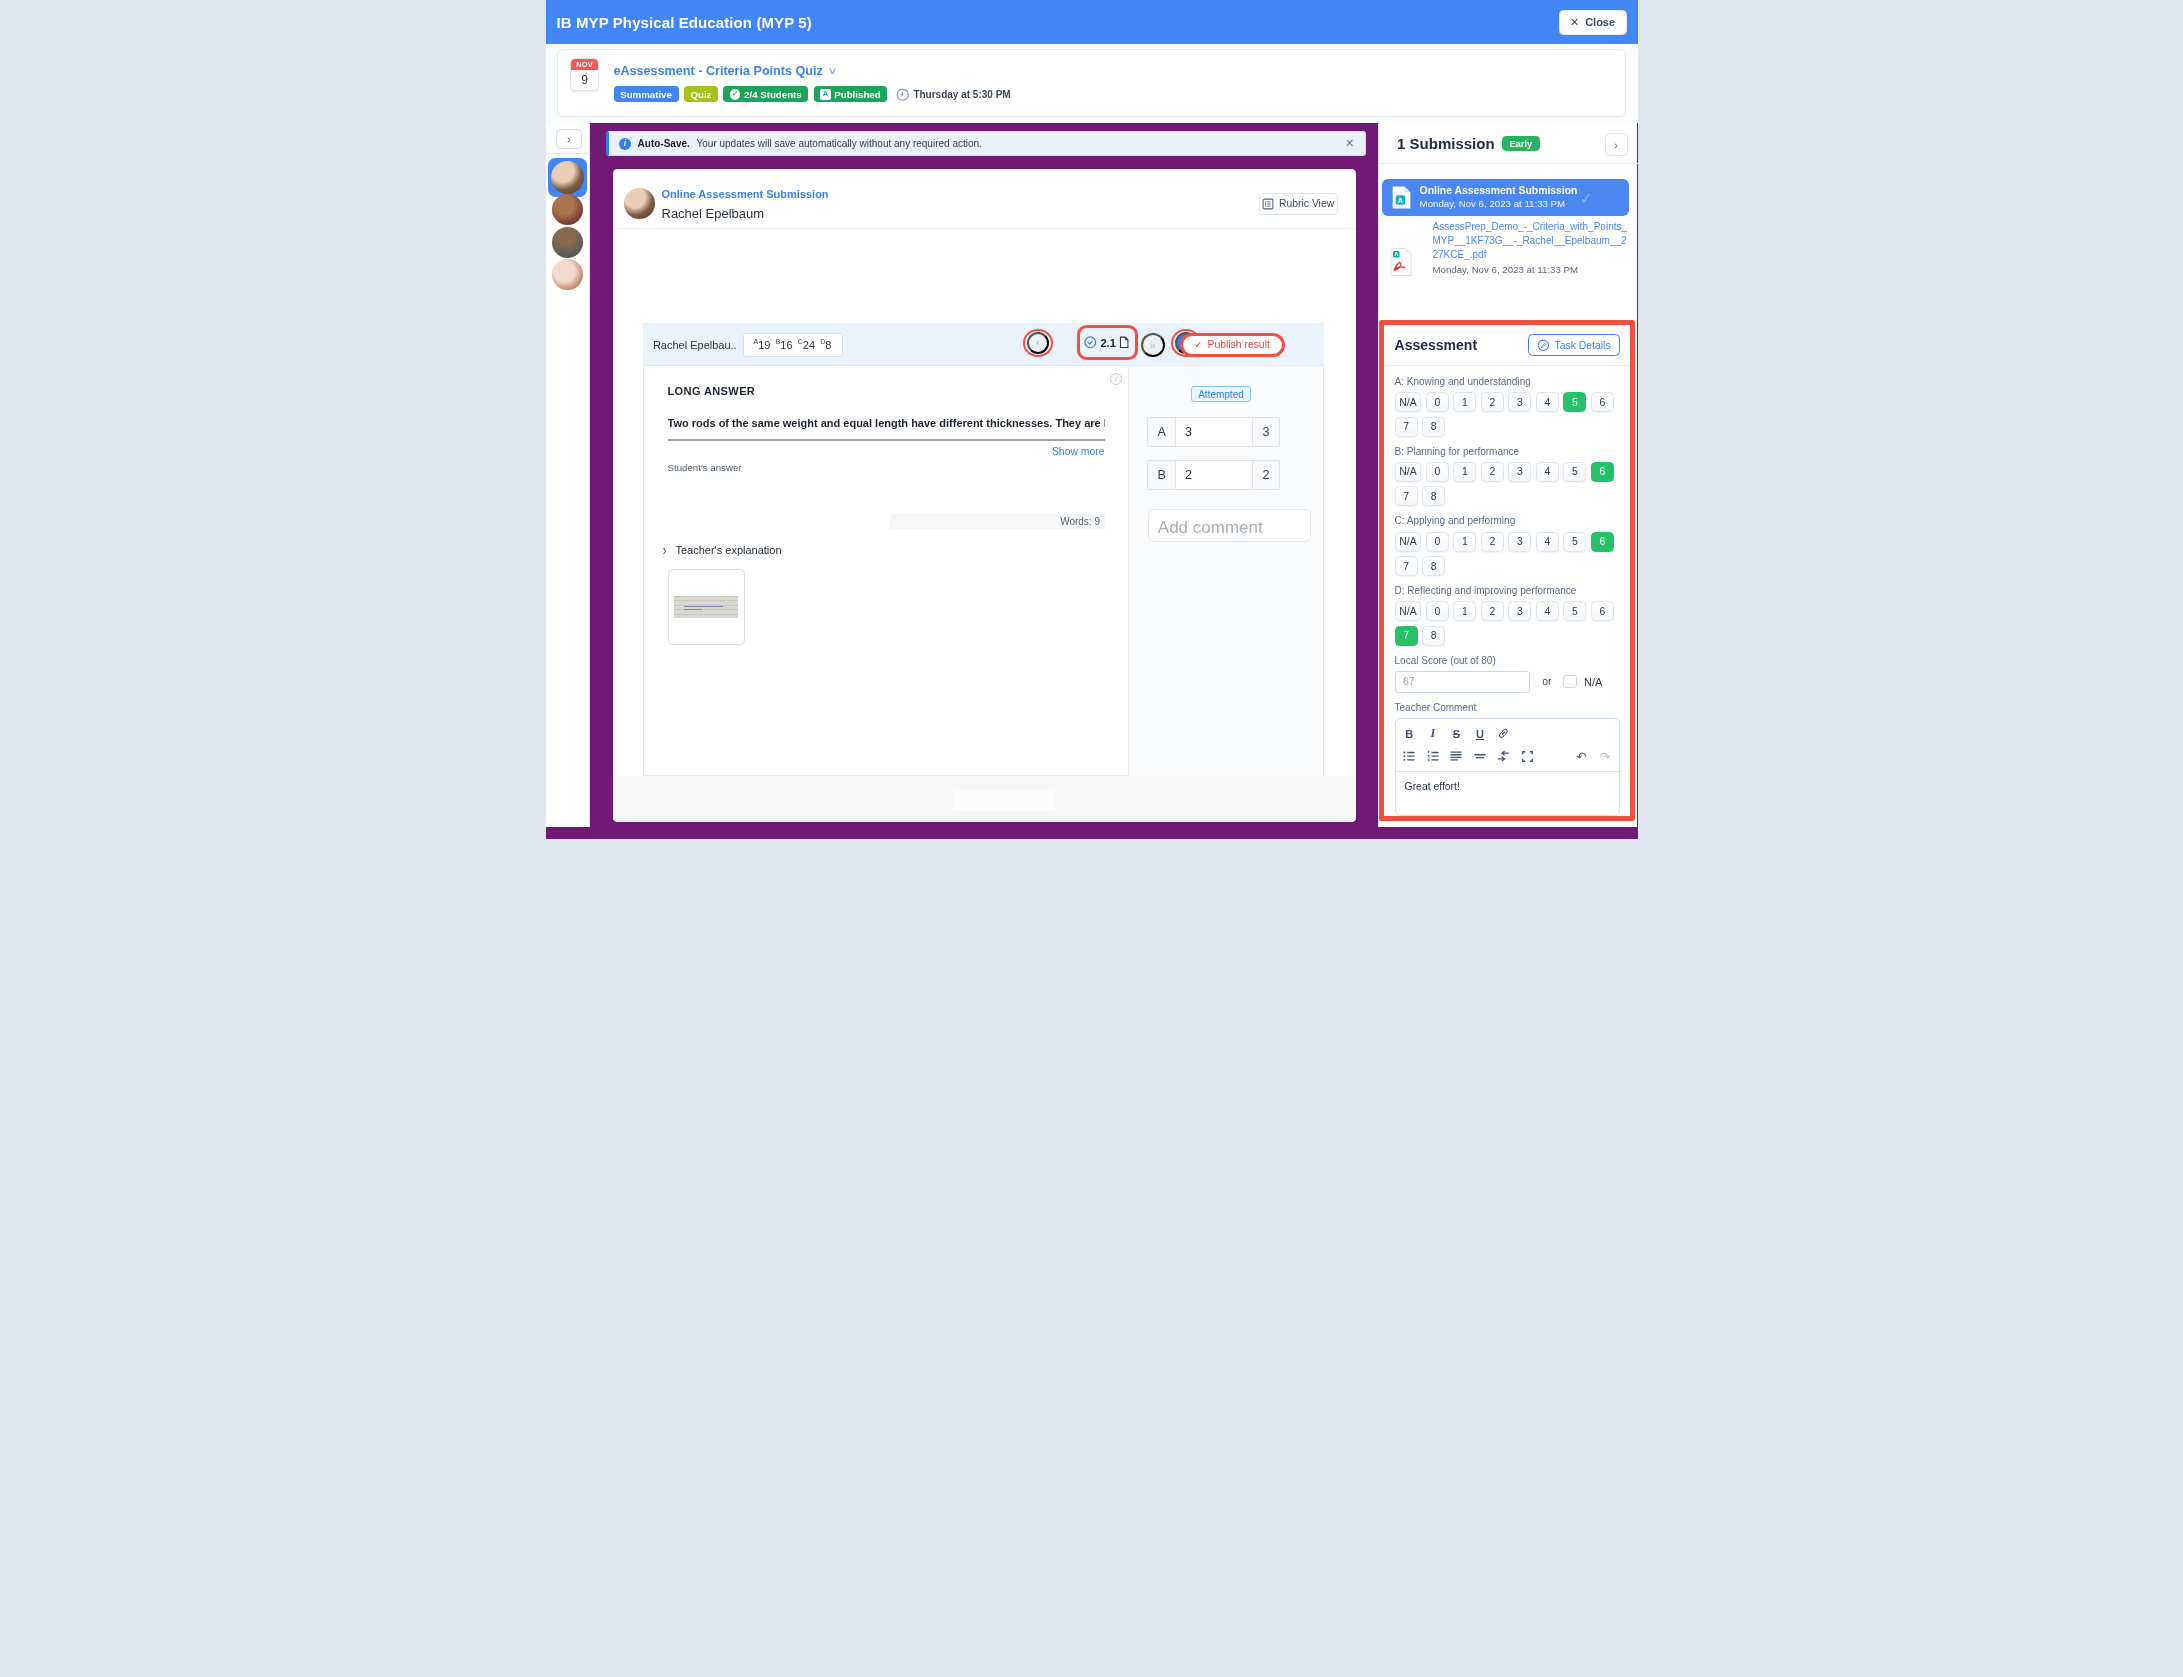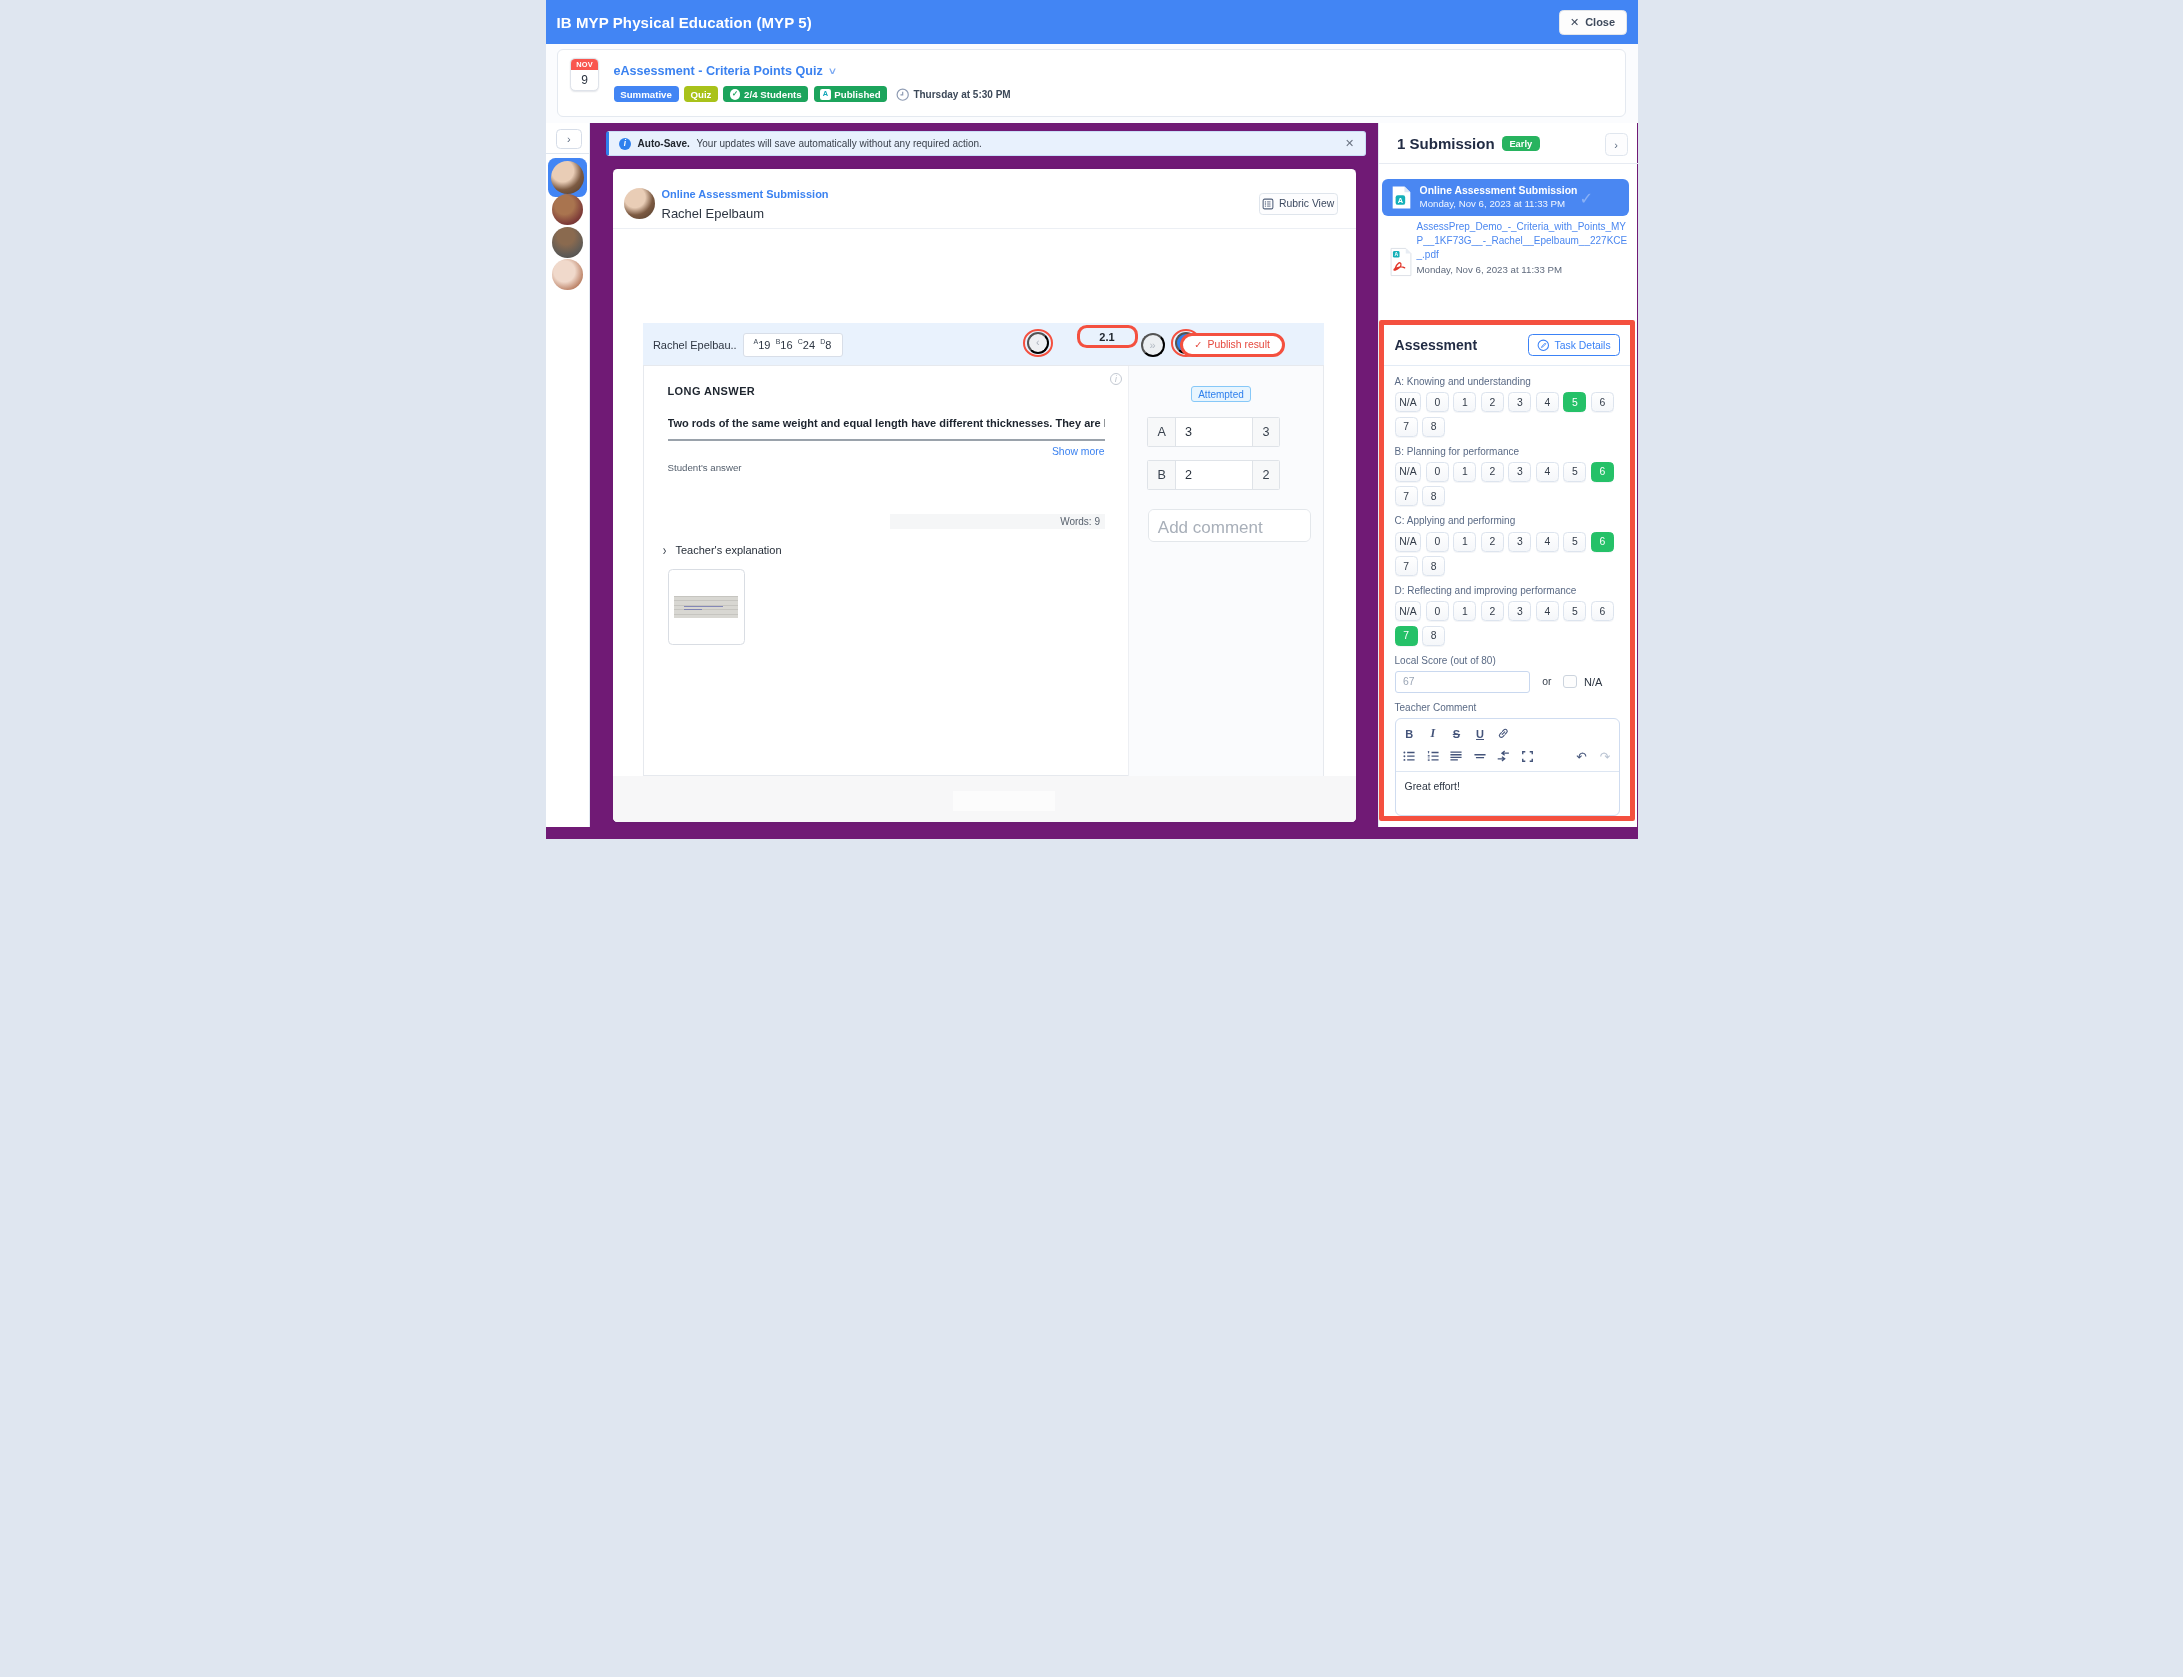--- a/index.html
+++ b/index.html
@@ -63,21 +63,21 @@
   .nav-name { position:absolute; left:10.4px; top:15.6px; width:83px; font-size:11px; color:#2e3642; white-space:nowrap; overflow:hidden; }
   .nav-scores { position:absolute; left:100px; top:9.7px; width:100px; height:24px; background:#fff; border:0.7px solid #d8dee8; border-radius:3px; display:flex; align-items:center; justify-content:center; gap:5.2px; }
   .crit-total { font-size:11px; color:#2e3642; }
   .crit-total sup { font-size:7px; color:#3c4654; }
   .ring { position:absolute; border:2.2px solid #f4503f; border-radius:50%; width:30px; height:27.5px; display:flex; align-items:center; justify-content:center; }
   .nav-circle { width:22px; height:22px; border-radius:50%; display:flex; align-items:center; justify-content:center; font-size:10.4px; cursor:pointer; }
   .nav-circle.gray { background:#eef0f3; color:#aab1bb; }
   .nav-circle.blue { background:#2f80ed; color:#fff; }
   .ring-left { left:380px; top:6px; }
   .ring-next { left:528px; top:6px; }
-  .score-annot { position:absolute; left:434px; top:2.2px; width:61px; height:23px; border:3px solid #f4503f; border-radius:9.7px; background:#e9f2fd; display:flex; align-items:center; justify-content:center; gap:3.7px;flex-direction:column; }
+  .score-annot { position:absolute; left:434px; top:2.2px; width:61px; height:35px; border:3px solid #f4503f; border-radius:9.7px; background:#e9f2fd; display:flex; align-items:center; justify-content:center; gap:3.7px; }
   .score-num { font-size:11px; font-weight:bold; color:#20262e; }
   .dbl-btn { position:absolute; left:498px; top:9.7px; width:24px; height:24px; border-radius:50%; background:#eceff2; color:#b3bac3; font-size:11px; display:flex; align-items:center; justify-content:center; cursor:pointer; }
   .publish-annot { position:absolute; left:537px; top:9.7px; width:105px; height:24.5px; border:3px solid #f4503f; border-radius:12.6px; background:#fff; display:flex; align-items:center; justify-content:center; gap:5.2px; cursor:pointer; }
   .publish-annot .chk { color:#e5483d; font-size:9.7px; }
   .publish-annot .lbl { color:#e5483d; font-size:10.4px; }
 
   
   .qpanel { position:absolute; left:30px; top:196px; width:681px; height:411px; border:0.7px solid #e6e9ee; background:#fff; }
   .qleft { position:absolute; left:0; top:0; width:484px; height:410px; }
   .qinfo { position:absolute; left:466px; top:6.7px; width:12.6px; height:12.6px; border:0.7px solid #c3c9d2; border-radius:50%; color:#b6bdc7; font-size:8.2px; text-align:center; line-height:11px; font-style:italic; }
@@ -115,21 +115,21 @@
   .sidebar { position:absolute; left:832px; top:123px; width:259px; height:704px; background:#fff; border-left:0.7px solid #e2e8f1; z-index:6; }
   .side-head { position:absolute; left:18.6px; top:12px; display:flex; align-items:center; gap:7.4px; }
   .side-title { font-size:15px; font-weight:bold; color:#222c44;text-align:right; }
   .early-badge { background:#27b35f; color:#fff; font-size:9.3px; font-weight:bold; border-radius:4.5px; padding:2.2px 7.4px; }
   .side-chevron-btn { position:absolute; left:226px; top:10.4px; width:23px; height:23px; border:0.7px solid #e0e6ee; border-radius:4.5px; background:#fdfdfe; color:#5c6b80; font-size:11px; display:flex; align-items:center; justify-content:center; cursor:pointer; }
   .side-divider { position:absolute; left:0; top:40px; width:259px; height:0.7px; background:#e7ebf2; }
   .sub-select-card { position:absolute; left:3.7px; top:56px; width:247px; height:37px; background:#4a87f2; border-radius:6px; display:flex; align-items:center; padding:0 9px; gap:7.4px; cursor:pointer; }
   .sub-select-card .wm { position:absolute; right:36px; top:10.4px; color:rgba(255,255,255,.35); font-size:16.3px; }
   .ss-title { color:#fff; font-size:10.4px; font-weight:bold; line-height:14px; }
   .ss-date { color:#f2f7ff; font-size:9.7px; line-height:12.6px; }
-  .file-row { position:absolute; left:11px; top:97px; width:239px; display:flex; gap:5px; }
+  .file-row { position:absolute; left:11px; top:97px; width:239px; display:flex; gap:21px; }
   .file-icon-wrap { width:22px; padding-top:27px; }
   .file-name { color:#4b87f0; font-size:10px; line-height:14px; word-break:break-all; cursor:pointer; }
   .file-date { color:#5f6a7d; font-size:9.7px; margin-top:2.2px; }
 
   
   .assess-box { position:absolute; left:0.7px; top:197px; width:256px; height:501px; border:5.2px solid #f4503f; border-radius:2.2px; background:#fff; padding:9px 6.7px 0 6.7px; overflow:hidden; }
   .assess-head { display:flex; align-items:center; justify-content:space-between; padding:0 3.7px 9px 3.7px; }
   .assess-title { font-size:14px; font-weight:bold; color:#222c44; }
   .task-btn { height:22px; border:1.1px solid #3b82f6; border-radius:4.5px; background:#fff; color:#3b82f6; font-size:10.4px; display:flex; align-items:center; gap:5.2px; padding:0 8.2px; cursor:pointer; }
   .assess-divider { height:0.7px; background:#e3ebf5; margin:0 -6.7px 10.4px -6.7px; }

